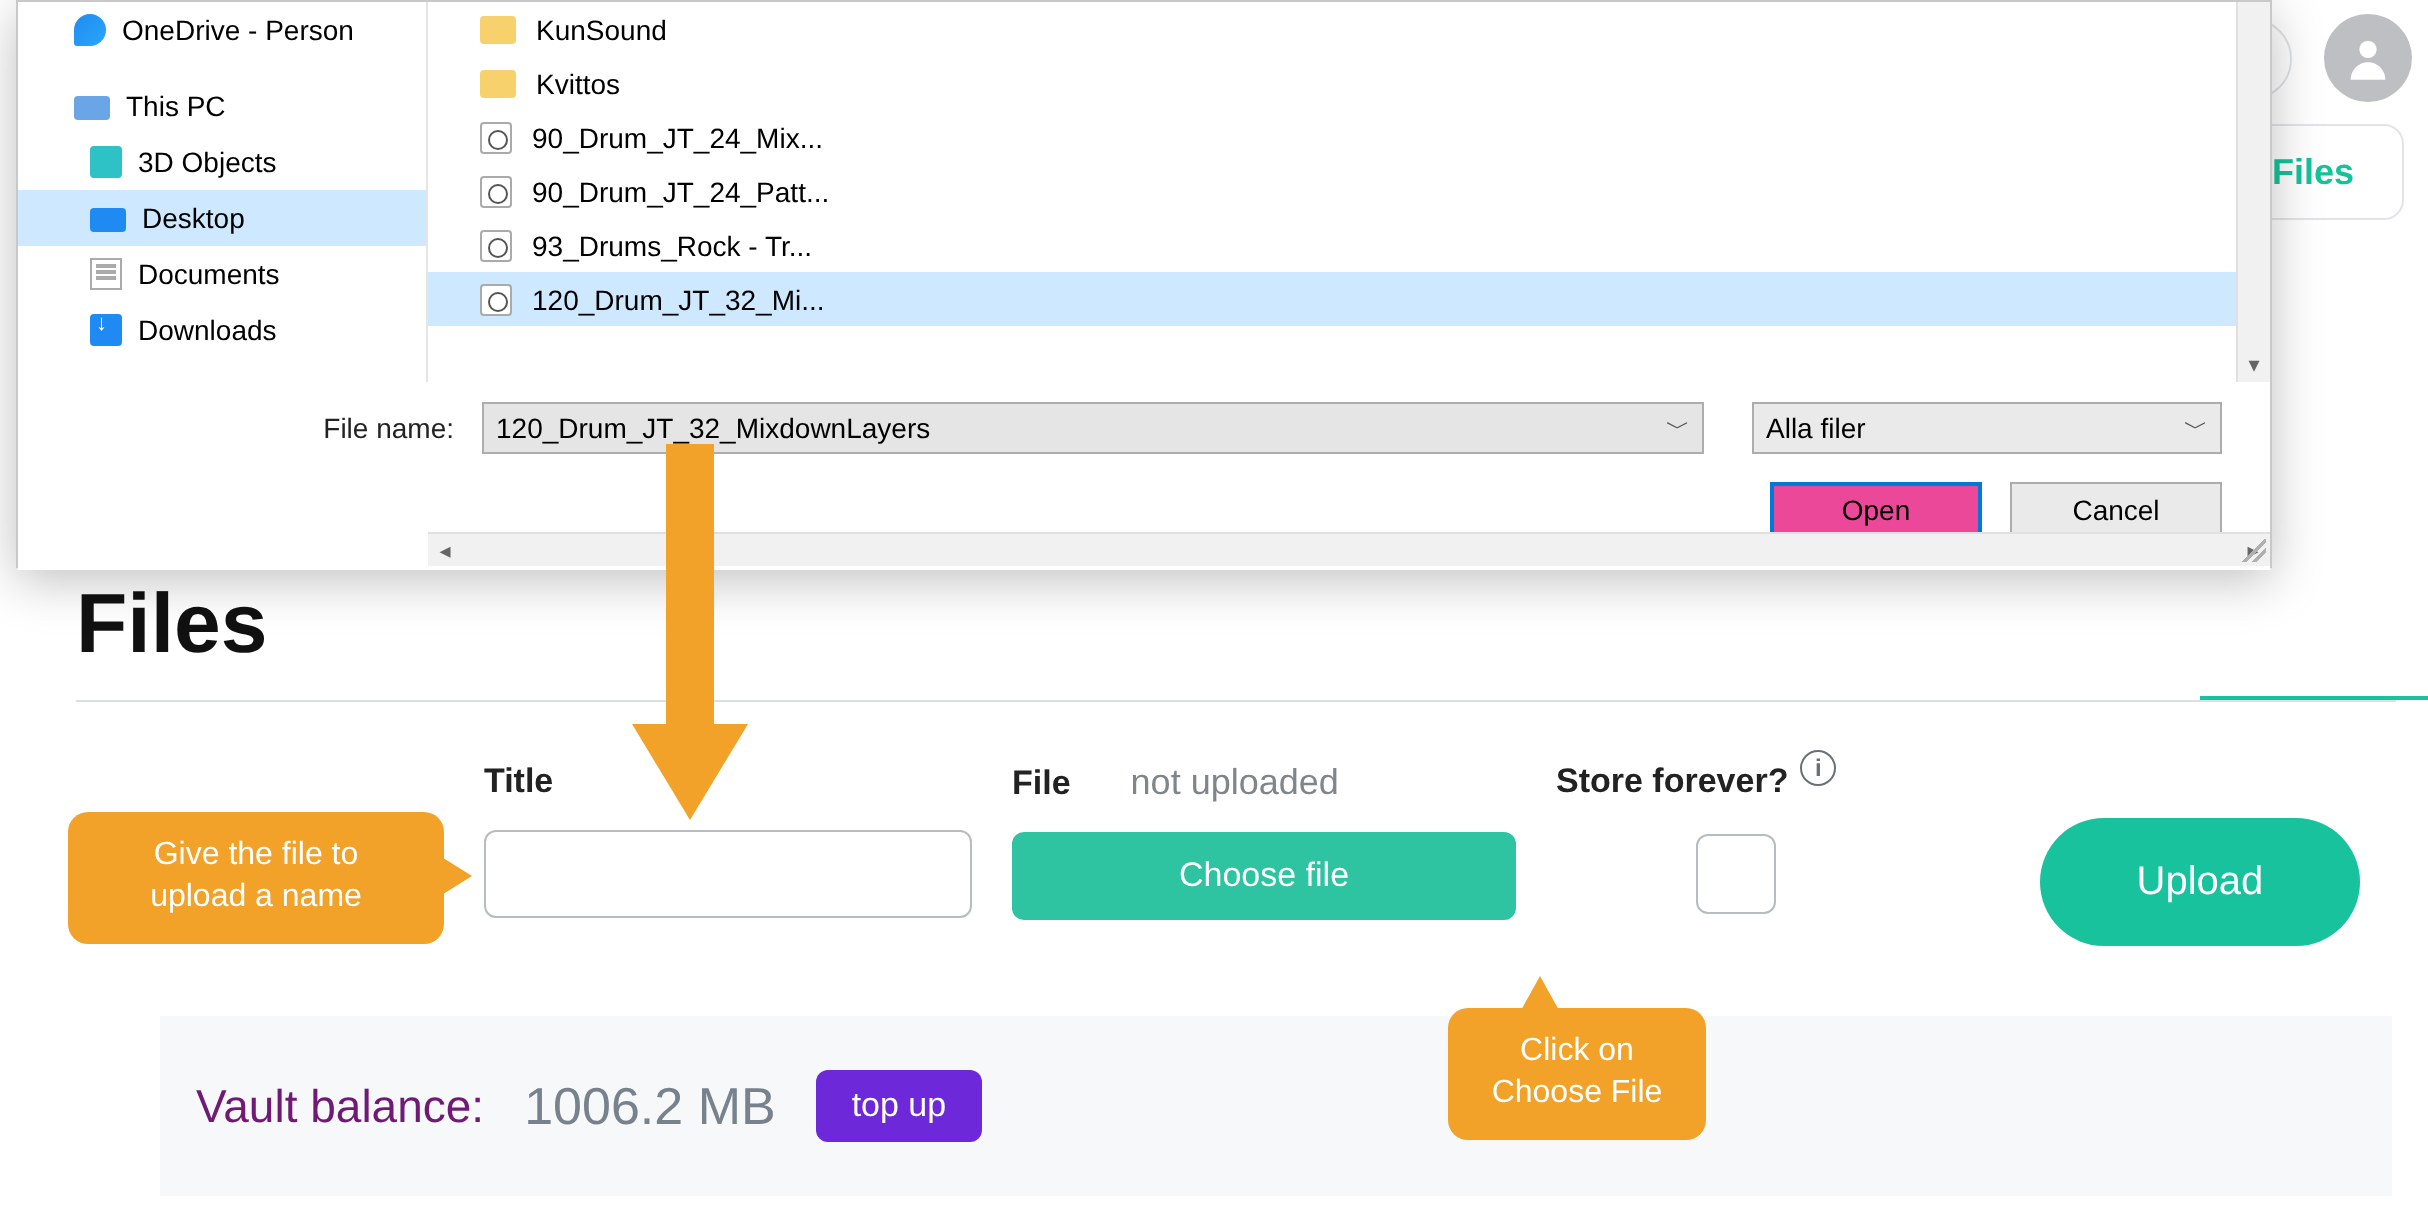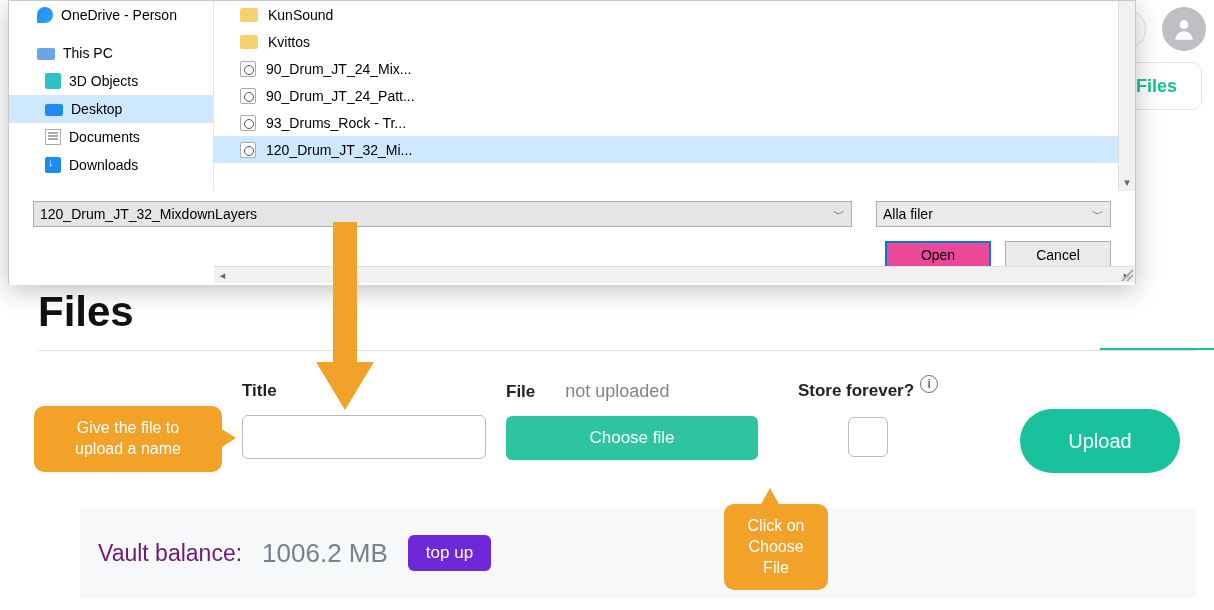--- a/index.html
+++ b/index.html
@@ -69,41 +69,41 @@
 
     .form-row { display:flex; align-items:flex-start; padding-left:242px; padding-right:24px; gap:20px; position: relative; }
     .form-col { display:flex; flex-direction:column; }
     .form-label { font-weight:600; font-size:17px; color:#222; margin-bottom:14px; }
     .form-label-area { display:flex; align-items:baseline; gap:30px; }
     .not-uploaded { color:#7f858b; font-size:18px; font-weight:400; }
     .title-col { width:244px; }
     .title-input { width:100%; height:44px; border:1px solid #b7bcc1; border-radius:6px; background:#fff; }
     .file-col { width:252px; }
     .choose-btn { width:100%; height:44px; border:none; border-radius:6px; background:#2ec4a1; color:#fff; font-size:17px; cursor:pointer; }
-    .store-col { width:180px; align-items:center; text-align:center; }
+    .store-col { width:180px; align-items:flex-start; text-align:center; }
     .store-head { display:flex; align-items:flex-start; gap:6px; justify-content:center; }
     .info-ico { width:18px; height:18px; border:1.5px solid #6b7075; border-radius:50%; display:flex; align-items:center; justify-content:center; font-size:12px; color:#6b7075; margin-top:-6px; }
     .store-check { width:40px; height:40px; border:1px solid #b7bcc1; border-radius:6px; background:#fff; margin-top:2px; align-self:center; }
     .spacer-col { flex:1; }
     .upload-col { width:170px; padding-top:28px; }
     .upload-btn { width:160px; height:64px; border:none; border-radius:32px; background:#17C29D; color:#fff; font-size:20px; cursor:pointer; }
 
     .balance-bar { position:absolute; left:80px; right:18px; top:508px; height:90px; background:#f7f8fa; display:flex; align-items:center; padding-left:18px; gap:20px; }
     .balance-label { font-size:23px; color:#701a75; }
     .balance-value { font-size:26px; color:#78828c; }
     .topup-btn { background:#6d28d9; color:#fff; border:none; border-radius:6px; font-size:17px; padding:8px 18px; cursor:pointer; }
 
     hr.teal-line { position:absolute; left:1100px; right:0; top:348px; border:none; border-top:2px solid #17C29D; }
 
     
     .callout { position:absolute; background:#f2a229; color:#fff; font-size:16px; text-align:center; border-radius:10px; padding:12px 16px; z-index:300; line-height:1.3; }
     .callout.left { left:34px; top:406px; width:188px; }
     .callout.left::after { content:""; position:absolute; right:-14px; top:22px;
       border-top:10px solid transparent; border-bottom:10px solid transparent; border-left:16px solid #f2a229; }
-    .callout.right { left:724px; top:504px; width:104px; }
+    .callout.right { left:724px; top:504px; width:129px; }
     .callout.right::before { content:""; position:absolute; left:36px; top:-16px;
       border-left:10px solid transparent; border-right:10px solid transparent; border-bottom:18px solid #f2a229; }
 
     
     .big-arrow { position:absolute; left:310px; top:222px; z-index:250; }
   </style>
 </head>
 <body>
 
 <div class="page-topbar">
@@ -197,20 +197,21 @@
       </div>
     </div>
   </div>
   <div class="hscroll">
     <div class="scroll-arrow">◂</div>
     <div class="scroll-arrow" style="margin-left:auto">▸</div>
   </div>
 
   <div class="dialog-footer">
     <div class="footer-row">
+      <div class="footer-label">File name:</div>
       <div class="filename-select">
         <div class="win-select">
           <span>120_Drum_JT_32_MixdownLayers</span>
           <span class="chev">﹀</span>
         </div>
       </div>
       <div class="filter-select">
         <div class="win-select">
           <span>Alla filer</span>
           <span class="chev">﹀</span>

